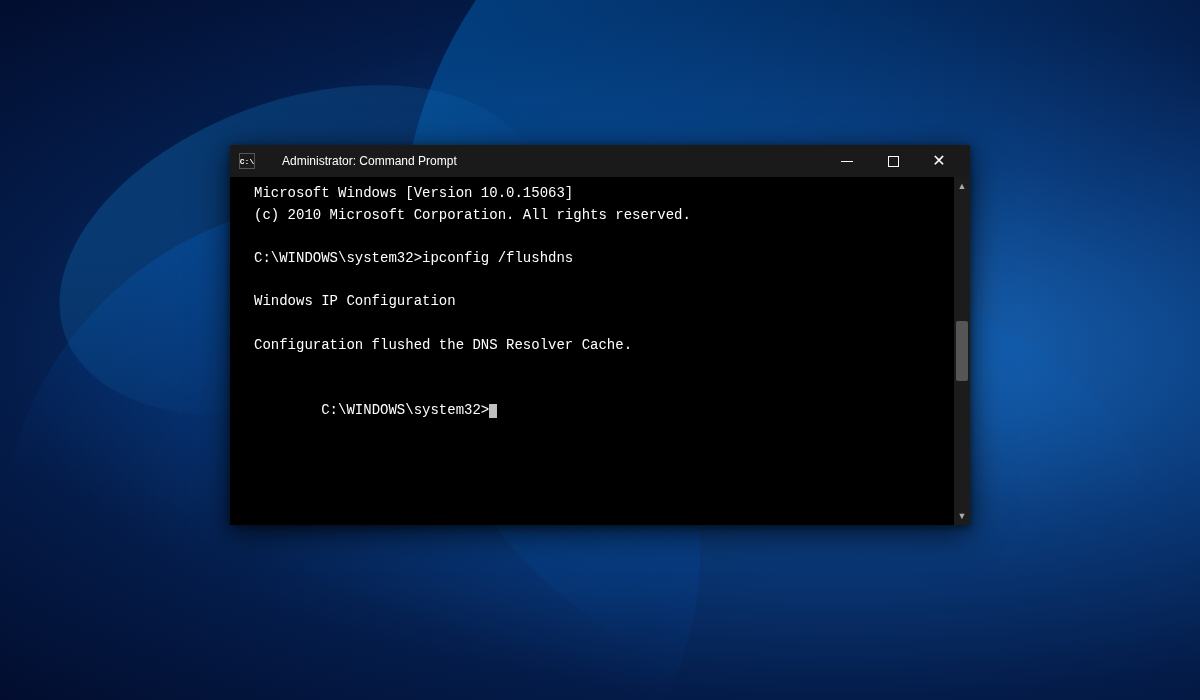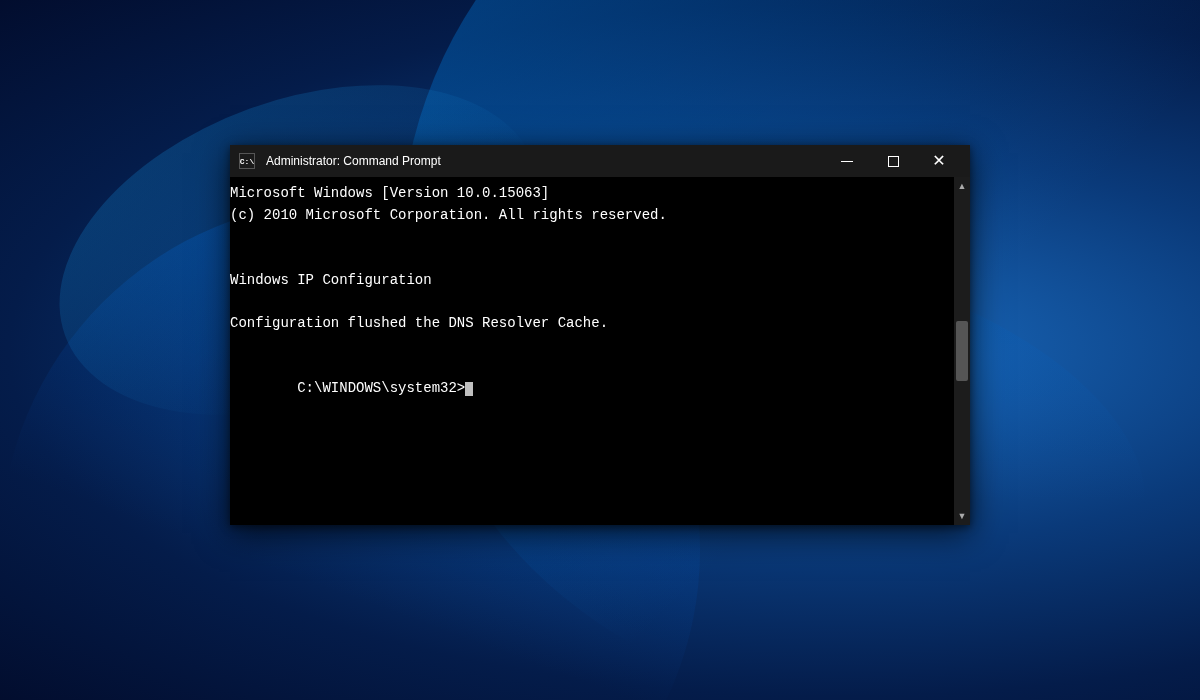--- a/index.html
+++ b/index.html
@@ -108,21 +108,21 @@
       font-weight: bold;
       font-family: 'Courier New', monospace;
     }
 
     .cmd-title {
       flex: 1;
       color: #fff;
       font-size: 12px;
       font-family: Arial, sans-serif;
       font-weight: normal;
-      margin-left: 4px;
+      margin-left: 20px;
     }
 
     .cmd-controls {
       display: flex;
       align-items: center;
       gap: 0;
     }
 
     .ctrl-btn {
       width: 46px;
@@ -160,21 +160,21 @@
     
     .cmd-body {
       background: #000;
       flex: 1;
       display: flex;
       overflow: hidden;
     }
 
     .cmd-content {
       flex: 1;
-      padding: 6px 0;
+      padding: 6px 24px;
       font-family: 'Courier New', Courier, monospace;
       font-size: 14px;
       color: #c0c0c0;
       line-height: 1.55;
       overflow: hidden;
     }
 
     .cmd-content .line {
       white-space: pre;
     }
@@ -259,20 +259,21 @@
         <span class="icon-close">✕</span>
       </button>
     </div>
   </div>
 
   <div class="cmd-body">
     <div class="cmd-content">
       <div class="line bright">Microsoft Windows [Version 10.0.15063]</div>
       <div class="line bright">(c) 2010 Microsoft Corporation. All rights reserved.</div>
       <div class="empty-line"></div>
+      <div class="line bright">C:\WINDOWS\system32&gt;ipconfig /flushdns</div>
       <div class="empty-line"></div>
       <div class="line bright">Windows IP Configuration</div>
       <div class="empty-line"></div>
       <div class="line bright">Configuration flushed the DNS Resolver Cache.</div>
       <div class="empty-line"></div>
       <div class="line bright">
         <span>C:\WINDOWS\system32&gt;</span><span class="cursor"></span>
       </div>
     </div>
 

